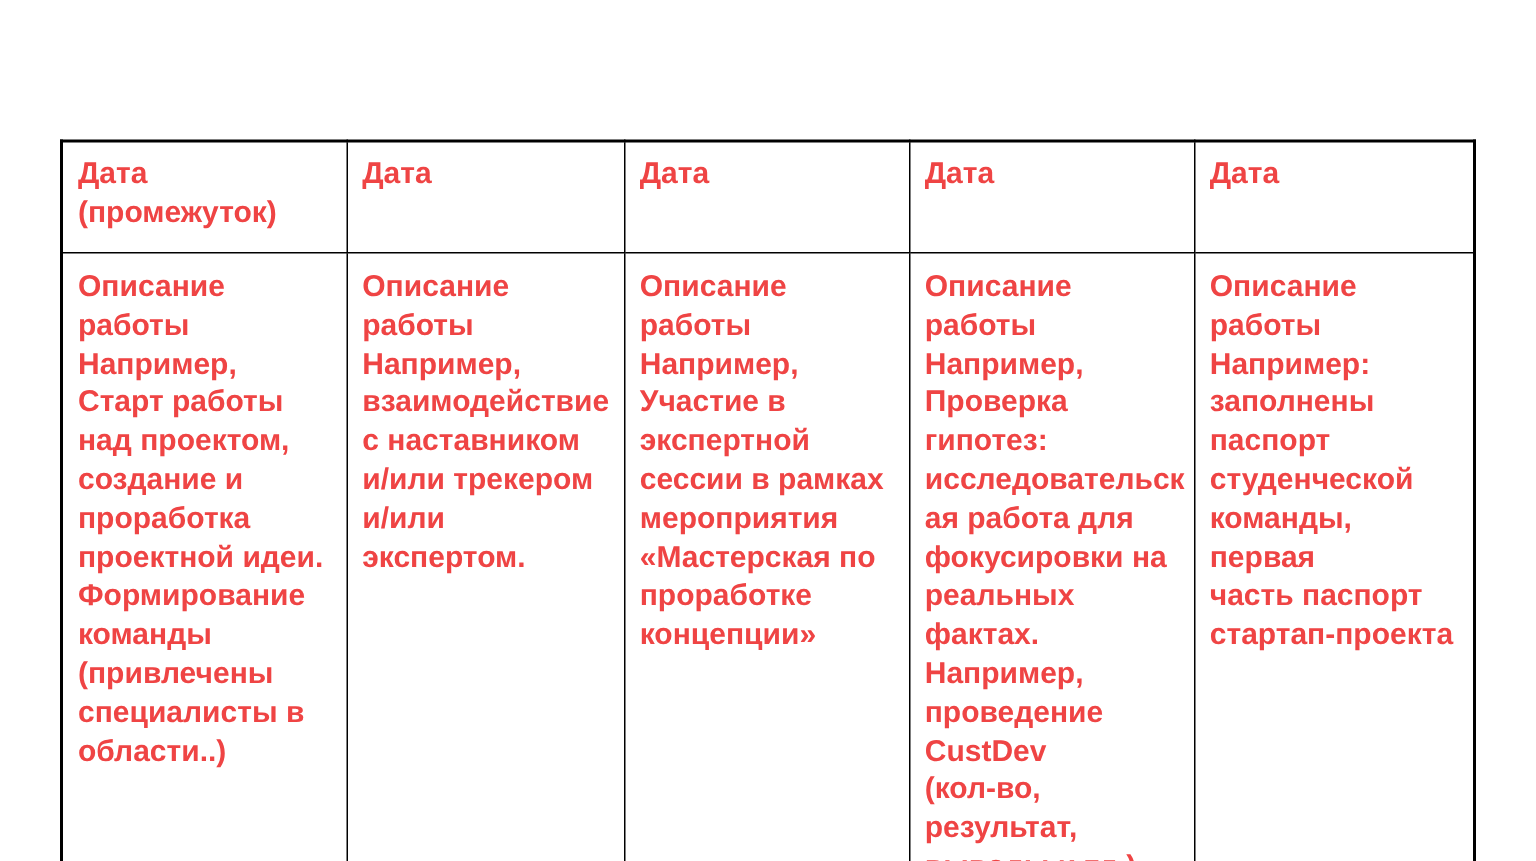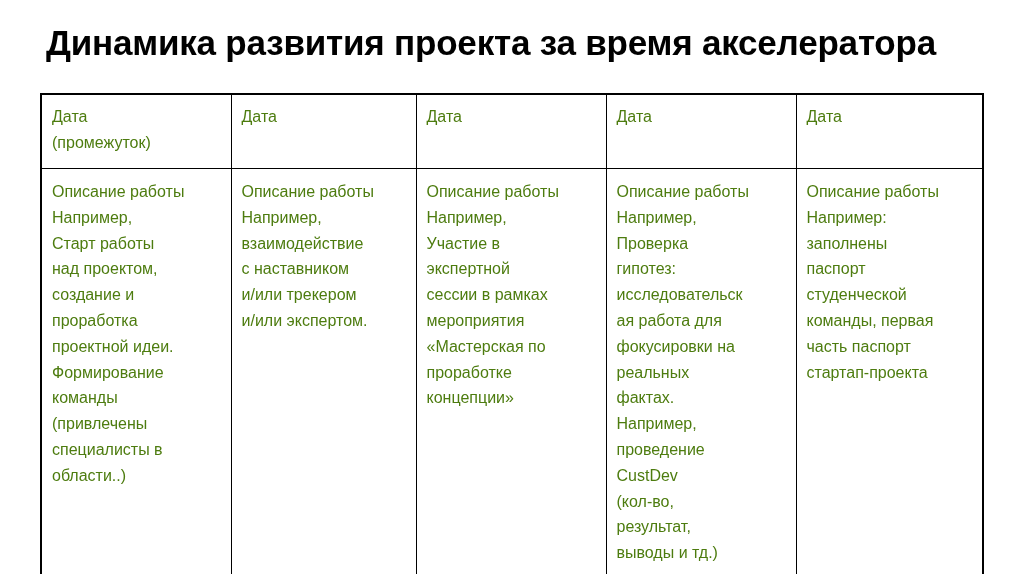--- a/index.html
+++ b/index.html
@@ -50,24 +50,24 @@
     height: 452px;
     border-collapse: collapse;
     table-layout: fixed;
     border: 2px solid #000000;
   }
 
   table.grid td {
     border: 1px solid #000000;
     vertical-align: top;
     padding: 10px 9px 6px 10px;
-    font-size: 16px;
+    font-size: 20px;
     line-height: 25.8px;
-    font-weight: normal;
-    color: #4d7c0f;
+    font-weight: bold;
+    color: #ef4444;
   }
 
   
   tr.head-row td {
     height: 58px;
     padding-top: 9px;
   }
 
   tr.body-row td {
     height: 390px;
@@ -83,21 +83,20 @@
   col.c2 { width: 185px; }
   col.c3 { width: 190px; }
   col.c4 { width: 190px; }
   col.c5 { width: 187px; }
 </style>
 </head>
 <body>
 
 <div class="slide">
 
-  <div class="slide-title">Динамика развития проекта за время акселератора</div>
 
   <div class="table-wrap">
     <table class="grid">
       <colgroup>
         <col class="c1">
           <col class="c2">
           <col class="c3">
           <col class="c4">
           <col class="c5">
       </colgroup>

